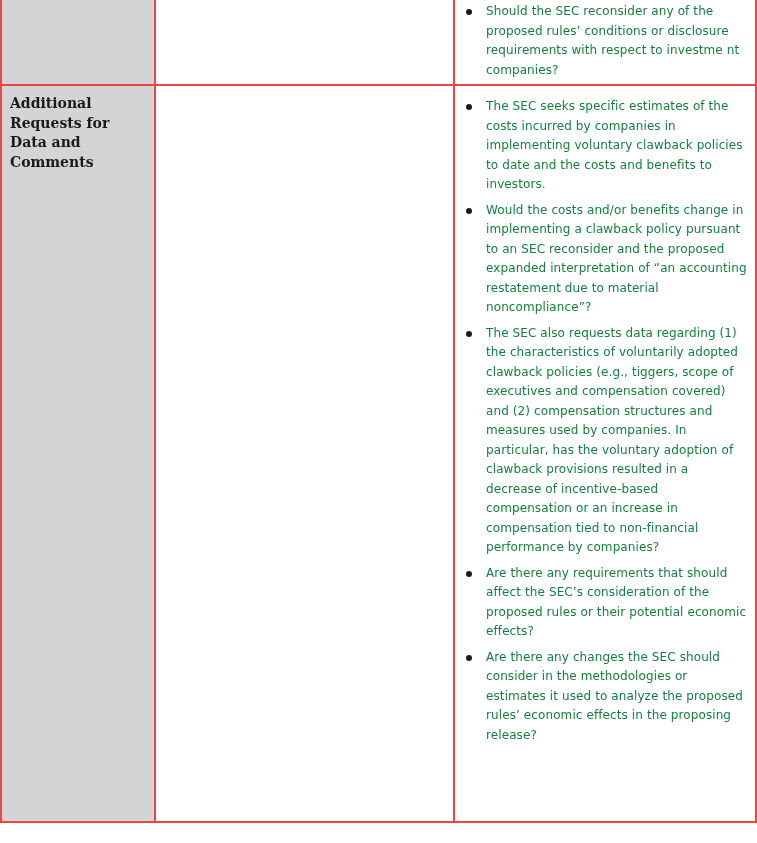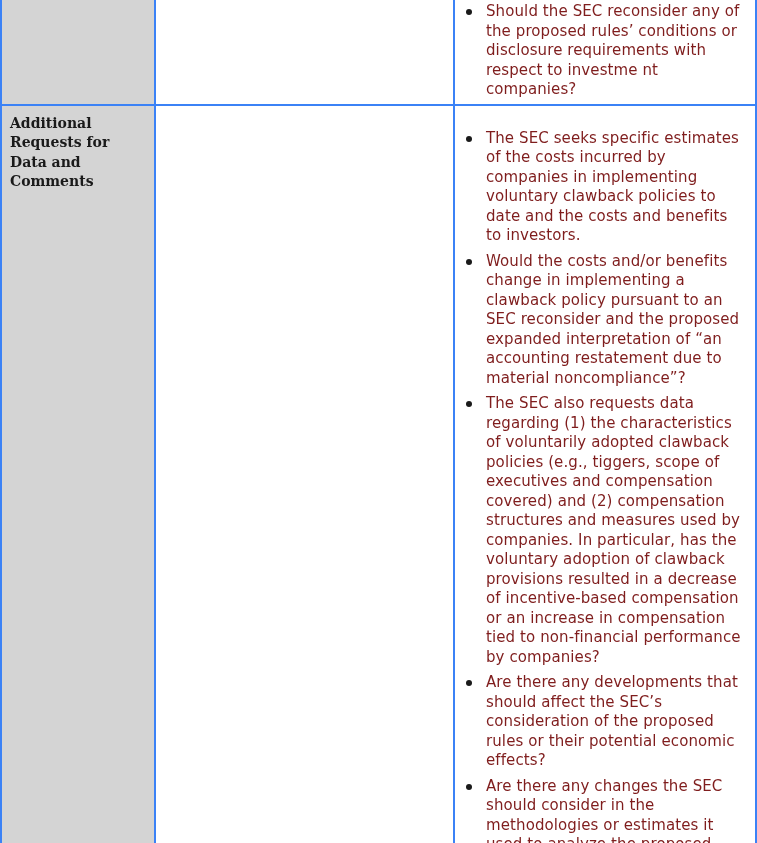--- a/index.html
+++ b/index.html
@@ -4,21 +4,21 @@
 <style>
   html, body { margin: 0; padding: 0; background: #ffffff; }
   body { width: 757px; height: 843px; position: relative; overflow: hidden; }
   .doc-table {
     position: absolute; left: 0; top: 0;
     width: 757px;
     border-collapse: collapse;
     table-layout: fixed;
   }
   .doc-table td {
-    border: 2px solid #3b82f6;
+    border: 2px solid #ef4444;
     vertical-align: top;
     padding: 0;
   }
   .doc-table tr:first-child td { border-top: none; }
   .col-label { width: 152px; background: #d4d4d4; }
   .col-mid { width: 297px; background: #ffffff; }
   .col-right { background: #ffffff; }
   .label-text {
     font-family: "DejaVu Serif", "Liberation Serif", serif;
     font-weight: bold;
@@ -26,28 +26,28 @@
     line-height: 19.5px;
     color: #1a1a1a;
     padding: 8px 8px 0 8px;
     margin: 0;
   }
   ul.bullets {
     list-style: none;
     margin: 0;
     padding: 2px 8px 4px 8px;
   }
-  .row2 ul.bullets { padding-top: 23px; }
+  .row2 ul.bullets { padding-top: 11px; }
   ul.bullets li {
     position: relative;
     padding-left: 23px;
     font-family: "DejaVu Sans", "Liberation Sans", sans-serif;
-    font-size: 15px;
+    font-size: 12px;
     line-height: 19.5px;
-    color: #7f1d1d;
+    color: #15803d;
     margin-bottom: 6px;
     letter-spacing: 0.1px;
   }
   ul.bullets li:last-child { margin-bottom: 0; }
   .bullet-dot {
     position: absolute;
     left: 3px; top: 7px;
     width: 6px; height: 6px;
     border-radius: 50%;
     background: #1a1a1a;
@@ -86,21 +86,21 @@
         <li>
           <span class="bullet-dot"></span>
           <span>Would the costs and/or benefits change in implementing a clawback policy pursuant to an SEC reconsider and the proposed expanded interpretation of “an accounting restatement due to material noncompliance”?</span>
         </li>
         <li>
           <span class="bullet-dot"></span>
           <span>The SEC also requests data regarding (1) the characteristics of voluntarily adopted clawback policies (e.g., tiggers, scope of executives and compensation covered) and (2) compensation structures and measures used by companies. In particular, has the voluntary adoption of clawback provisions resulted in a decrease of incentive-based compensation or an increase in compensation tied to non-financial performance by companies?</span>
         </li>
         <li>
           <span class="bullet-dot"></span>
-          <span>Are there any developments that should affect the SEC’s consideration of the proposed rules or their potential economic effects?</span>
+          <span>Are there any requirements that should affect the SEC’s consideration of the proposed rules or their potential economic effects?</span>
         </li>
         <li>
           <span class="bullet-dot"></span>
           <span>Are there any changes the SEC should consider in the methodologies or estimates it used to analyze the proposed rules’ economic effects in the proposing release?</span>
         </li>
       </ul>
     </td>
   </tr>
 </tbody>
   </table>

